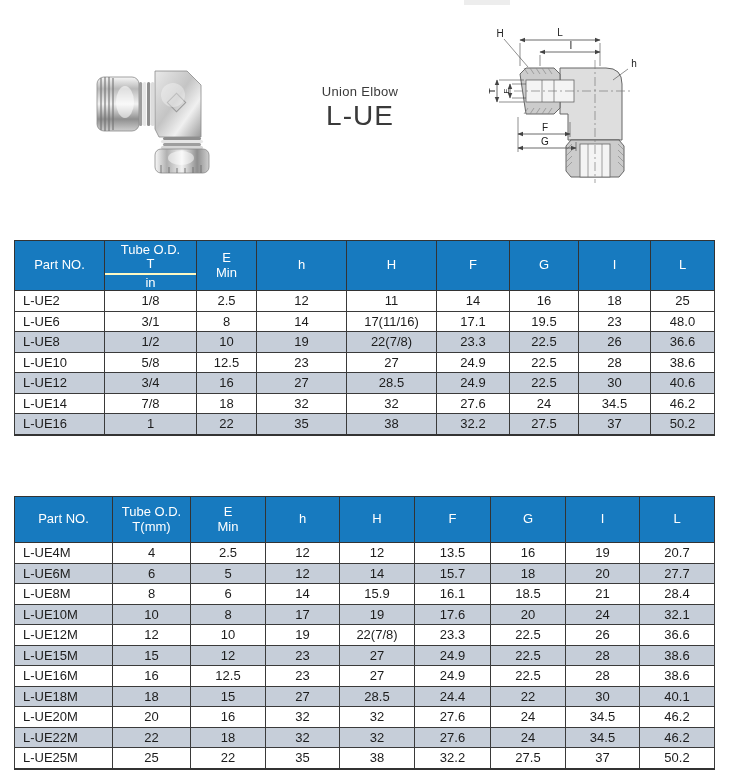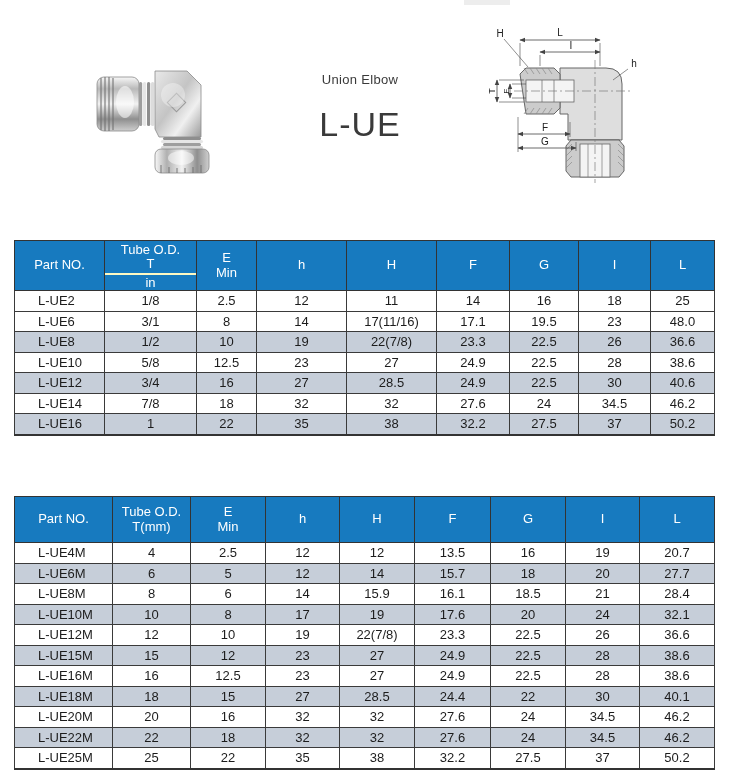--- a/index.html
+++ b/index.html
@@ -2,42 +2,42 @@
 <html><head>
 <meta charset="utf-8">
 <style>
   html,body{margin:0;padding:0;}
   body{
     width:729px;height:784px;background:#ffffff;position:relative;
     font-family:"Liberation Sans",sans-serif;color:#1c1c1c;overflow:hidden;
   }
   .top-remnant{position:absolute;left:464px;top:0;width:46px;height:5px;background:#ededed;}
   .photo-wrap{position:absolute;left:95px;top:55px;width:126px;height:120px;}
-  .title-block{position:absolute;left:290px;top:72px;width:140px;text-align:center;}
+  .title-block{position:absolute;left:290px;top:84px;width:140px;text-align:center;}
   .product-name{font-size:13px;color:#3a3a3a;letter-spacing:0.3px;}
-  .product-code{font-size:34px;color:#3a3a3a;letter-spacing:1px;margin-top:18px;}
+  .product-code{font-size:28px;color:#3a3a3a;letter-spacing:1px;margin-top:1px;}
   .diagram-wrap{position:absolute;left:470px;top:22px;width:195px;height:165px;}
 
   table.spec{
     position:absolute;left:14px;width:700px;border-collapse:collapse;table-layout:fixed;
     border:1px solid #333;border-bottom:2px solid #333;
   }
   table.t1{top:240px;}
   table.t2{top:496px;}
   .spec th{
     background:#177abf;color:#ffffff;font-weight:normal;font-size:13px;line-height:1.12;
     border:1px solid #333;padding:0;vertical-align:middle;text-align:center;
   }
   .t1 th{height:49px;}
   .t2 th{height:45px;}
   .spec td{
     border:1px solid #3a3a3a;font-size:13px;height:19.5px;padding:0 2px;
     text-align:center;background:#ffffff;white-space:nowrap;overflow:hidden;
   }
-  .spec td.part{text-align:left;padding-left:23px;}
+  .spec td.part{text-align:left;padding-left:8px;}
   .spec tr.alt td{background:#c6ced9;}
   .tube-wrap{display:flex;flex-direction:column;height:100%;}
   .tube-main{flex:1;display:flex;flex-direction:column;justify-content:center;line-height:1.08;}
   .tube-unit{border-top:2px solid #fef9c3;height:15px;line-height:15px;flex:0 0 15px;}
   svg text{font-family:"Liberation Sans",sans-serif;}
 </style>
 </head>
 <body>
 
 <div>

